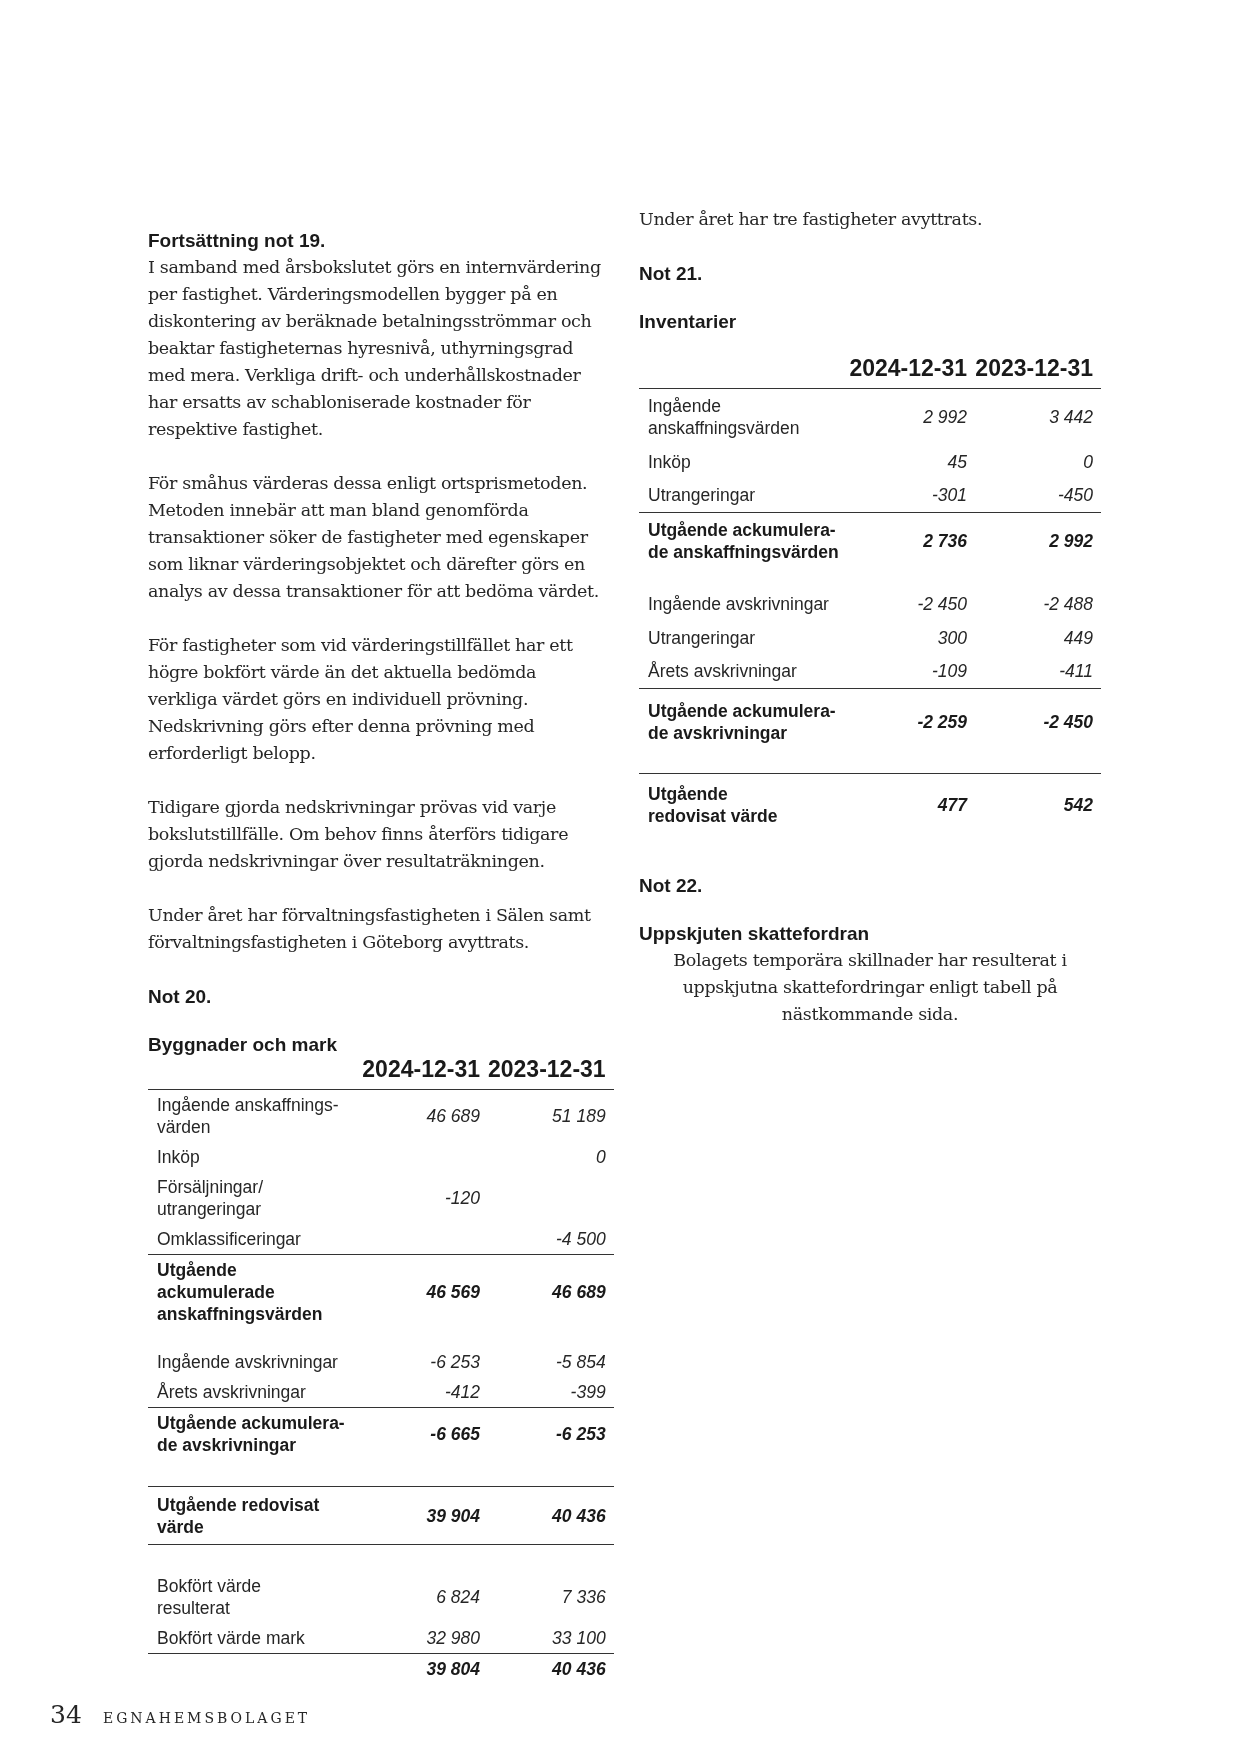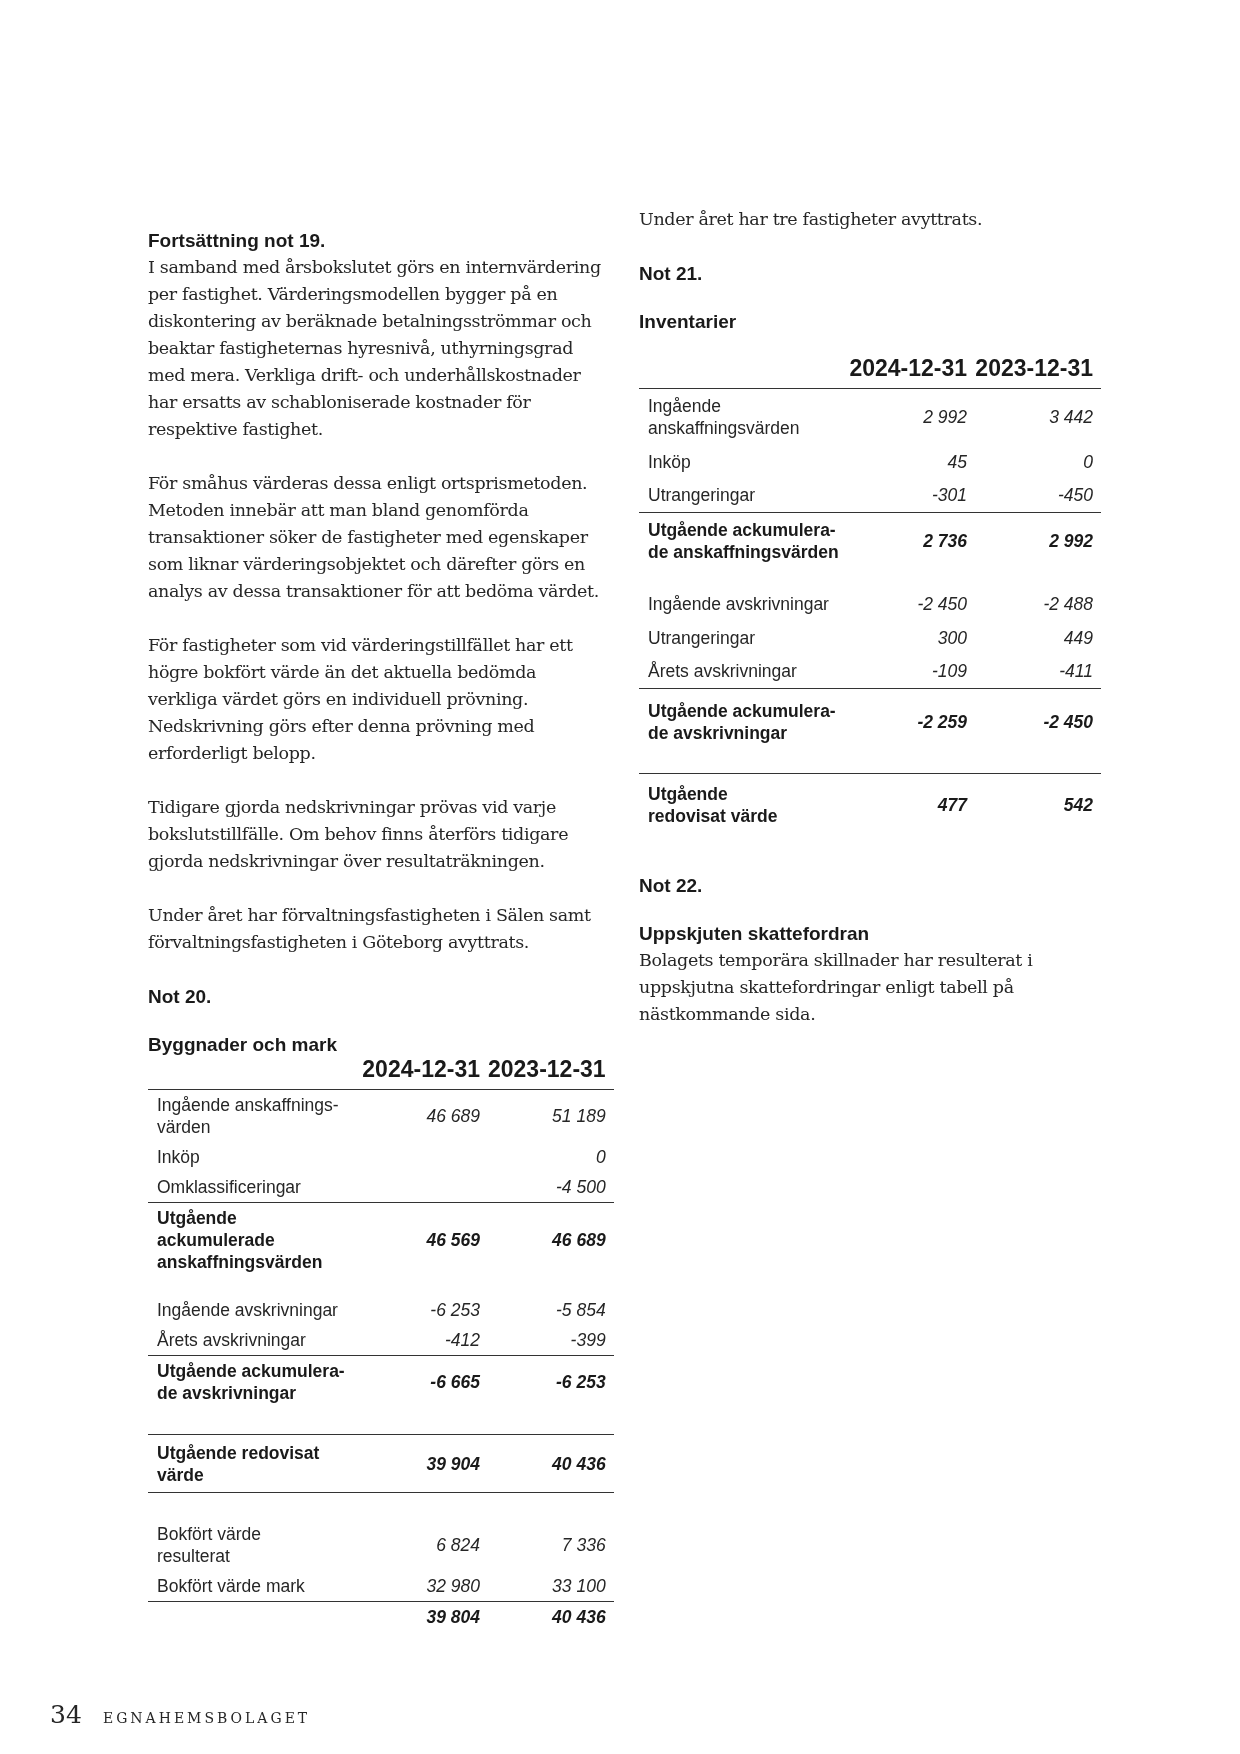--- a/index.html
+++ b/index.html
@@ -4,21 +4,21 @@
 <style>
   html, body { margin: 0; padding: 0; background: #ffffff; }
   body { width: 1240px; height: 1754px; position: relative; overflow: hidden; color: #1f1f1f; }
 
   .col { position: absolute; top: 206px; }
   .col-left { left: 148px; width: 462px; }
   .col-right { left: 639px; width: 462px; }
 
   .heading { font-family: "Liberation Sans", sans-serif; font-weight: bold; font-size: 19px; line-height: 27px; color: #1a1a1a; margin-top: 21px; }
   p.body { font-family: "DejaVu Serif", "Liberation Serif", serif; font-size: 17.5px; line-height: 27px; margin: 0 0 27px 0; color: #262626; letter-spacing: -0.35px; }
-  p.body.tight { margin-bottom: 7px; }
+  p.body.tight { margin-bottom: 7px; text-align: center; }
 
   table.fin { border-collapse: collapse; width: 100%; font-family: "Liberation Sans", sans-serif; font-size: 17.5px; color: #262626; }
   table.fin th { font-weight: bold; text-align: right; padding: 4px 8px 6px 0; font-size: 23px; color: #1a1a1a; white-space: nowrap; }
   table.fin th.lbl { text-align: left; }
   table.fin thead tr { border-bottom: 1.5px solid #333; }
   table.fin td { padding: 4px 0 4px 9px; vertical-align: middle; line-height: 22px; }
   table.fin td.num { text-align: right; padding: 4px 8px 4px 0; white-space: nowrap; font-style: italic; }
   table.fin tr.bold td { font-weight: bold; color: #1a1a1a; }
   table.fin tr.rule-top td { border-top: 1.5px solid #333; }
   table.fin tr.rule-bottom td { border-bottom: 1.5px solid #333; }
@@ -64,20 +64,25 @@
         <td>Ingående anskaffnings-värden</td>
         <td class="num">46 689</td>
         <td class="num">51 189</td>
       </tr>
       <tr>
         <td>Inköp</td>
         <td class="num"></td>
         <td class="num">0</td>
       </tr>
       <tr>
+        <td>Försäljningar/ utrangeringar</td>
+        <td class="num">-120</td>
+        <td class="num"></td>
+      </tr>
+      <tr>
         <td>Omklassificeringar</td>
         <td class="num"></td>
         <td class="num">-4 500</td>
       </tr>
       <tr class="bold rule-top">
         <td style="padding-right:40px;">Utgående ackumulerade anskaffningsvärden</td>
         <td class="num">46 569</td>
         <td class="num">46 689</td>
       </tr>
       <tr class="spacer">

